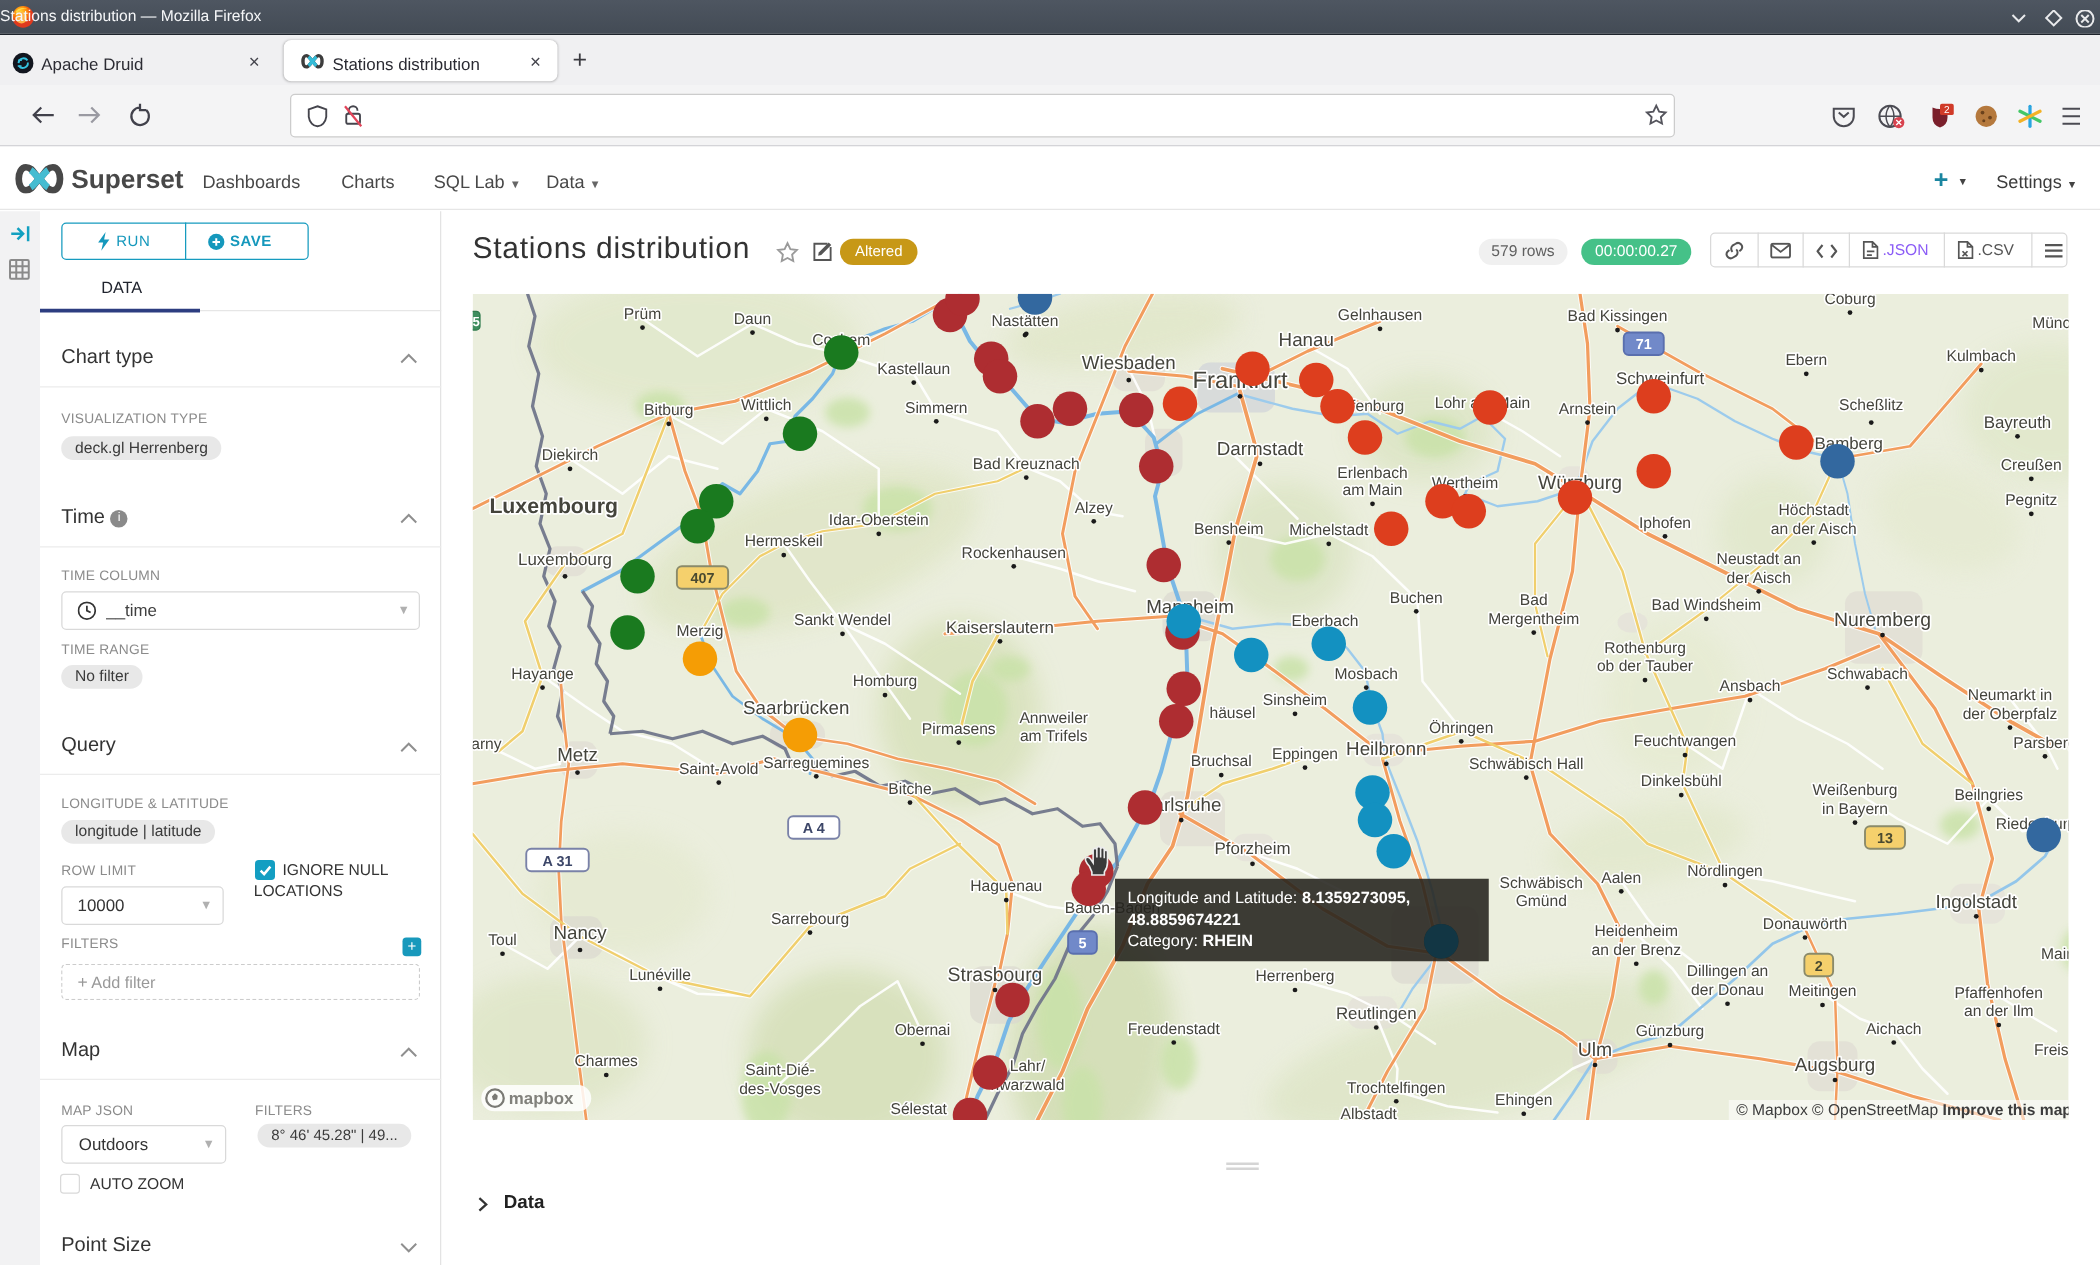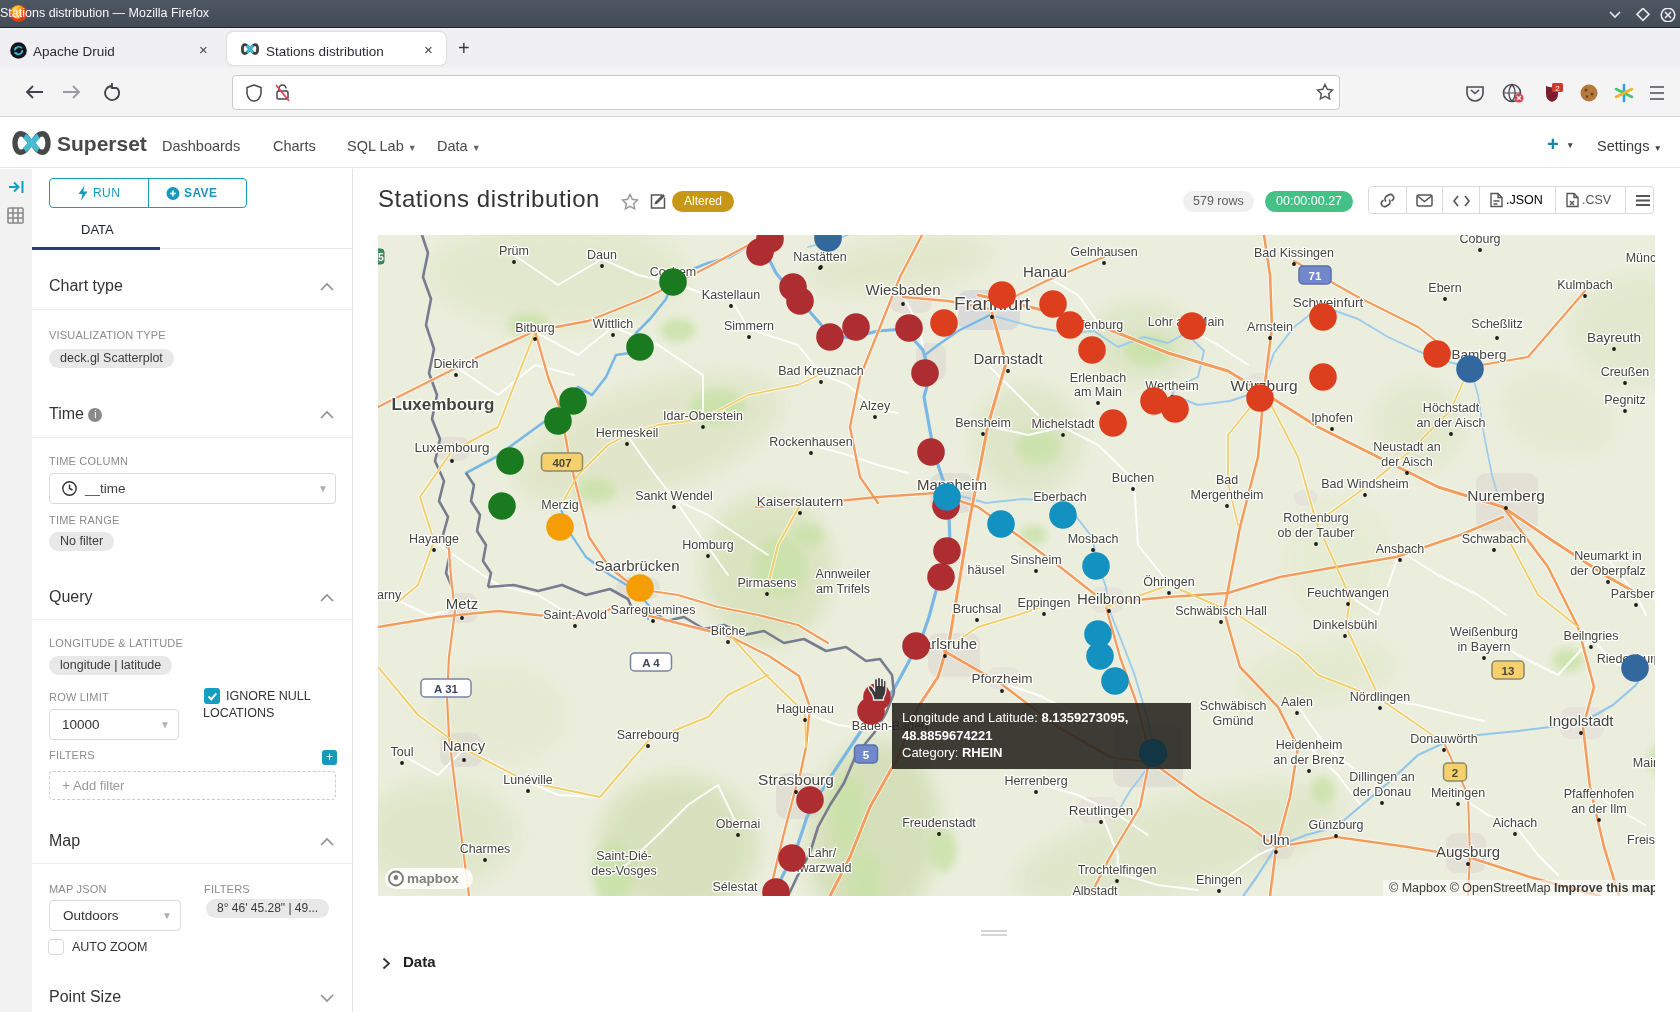--- a/index.html
+++ b/index.html
@@ -140,21 +140,21 @@
 <div class="abs" style="left:152px;top:17px;font-size:12px;font-weight:bold;letter-spacing:.4px;color:#1598bc">SAVE</div>
 <div class="abs" style="left:49px;top:53px;font-size:13px;color:#20242e">DATA</div>
 <div class="abs" style="left:0px;top:79px;width:321px;height:1px;background:#e6e6e6"></div>
 <div class="abs" style="left:0px;top:78px;width:128px;height:2.5px;background:#2d3d80"></div>
 <div class="abs sect" style="left:17px;top:108px">Chart type</div>
 <svg class="abs" style="left:288px;top:113px" width="14" height="10" fill="none" stroke="#8f8f8f" stroke-width="1.6">
       <path d="M1 8 L7 2 L13 8"></path>
     </svg>
 <div class="abs" style="left:0;top:140px;width:321px;height:1px;background:#ececec"></div>
 <div class="abs lbl" style="left:17px;top:160px">VISUALIZATION TYPE</div>
-<div class="abs pill" style="left:17px;top:180px">deck.gl Scatterplot</div>
+<div class="abs pill" style="left:17px;top:180px">deck.gl Herrenberg</div>
 <div class="abs sect" style="left:17px;top:236px">Time <span style="display:inline-block;width:14px;height:14px;border-radius:7px;background:#8a8a8a;color:#fff;font-size:10px;text-align:center;line-height:14px;vertical-align:1px">i</span></div>
 <svg class="abs" style="left:288px;top:241px" width="14" height="10" fill="none" stroke="#8f8f8f" stroke-width="1.6">
       <path d="M1 8 L7 2 L13 8"></path>
     </svg>
 <div class="abs" style="left:0;top:268px;width:321px;height:1px;background:#ececec"></div>
 <div class="abs lbl" style="left:17px;top:286px">TIME COLUMN</div>
 <div class="selbox" style="left:17px;top:304px;width:287px;height:31px"></div>
 <svg class="abs" style="left:30px;top:312px" width="15" height="15">
       <circle cx="7.5" cy="7.5" r="6.7" fill="none" stroke="#333" stroke-width="1.4"></circle>
       <path d="M7.5 3.5 v4 l3 1.5" stroke="#333" stroke-width="1.4" fill="none"></path>
@@ -226,21 +226,21 @@
       <rect x="1" y="1" width="15" height="11" rx="1.5"></rect>
       <path d="M1.5 2 l7 5.5 l7 -5.5"></path>
     </svg>
 <svg class="abs" style="left:1099px;top:26px" width="17" height="12" fill="none" stroke="#555" stroke-width="1.7">
       <path d="M5 1 l-4 5 l4 5 M12 1 l4 5 l-4 5"></path>
     </svg>
 <svg class="abs" style="left:1136px;top:23px" width="13" height="16" fill="none" stroke="#555" stroke-width="1.4">
       <path d="M1 1.5 h7 l4 4 v9 h-11 z M8 1.5 v4 h4"></path>
       <path d="M3.5 9 h6 M3.5 12 h4"></path>
     </svg>
-<div class="abs" style="left:1152px;top:24px;font-size:12.5px;color:#000000">.JSON</div>
+<div class="abs" style="left:1152px;top:24px;font-size:12.5px;color:#8b5cf6">.JSON</div>
 <svg class="abs" style="left:1212px;top:23px" width="13" height="16" fill="none" stroke="#555" stroke-width="1.4">
       <path d="M1 1.5 h7 l4 4 v9 h-11 z M8 1.5 v4 h4"></path>
       <path d="M4 9 l4 4 m0 -4 l-4 4"></path>
     </svg>
 <div class="abs" style="left:1228px;top:24px;font-size:12.5px;color:#555">.CSV</div>
 <svg class="abs" style="left:1281px;top:25px" width="16" height="13" stroke="#555" stroke-width="1.8">
       <path d="M1 2 h14 M1 6.5 h14 M1 11 h14"></path>
     </svg>
 <div class="abs" style="left:24px;top:66px;width:1277px;height:661px;overflow:hidden">
 <svg width="1277" height="661" viewBox="0 0 1277 661" xmlns="http://www.w3.org/2000/svg" style="display:block">

